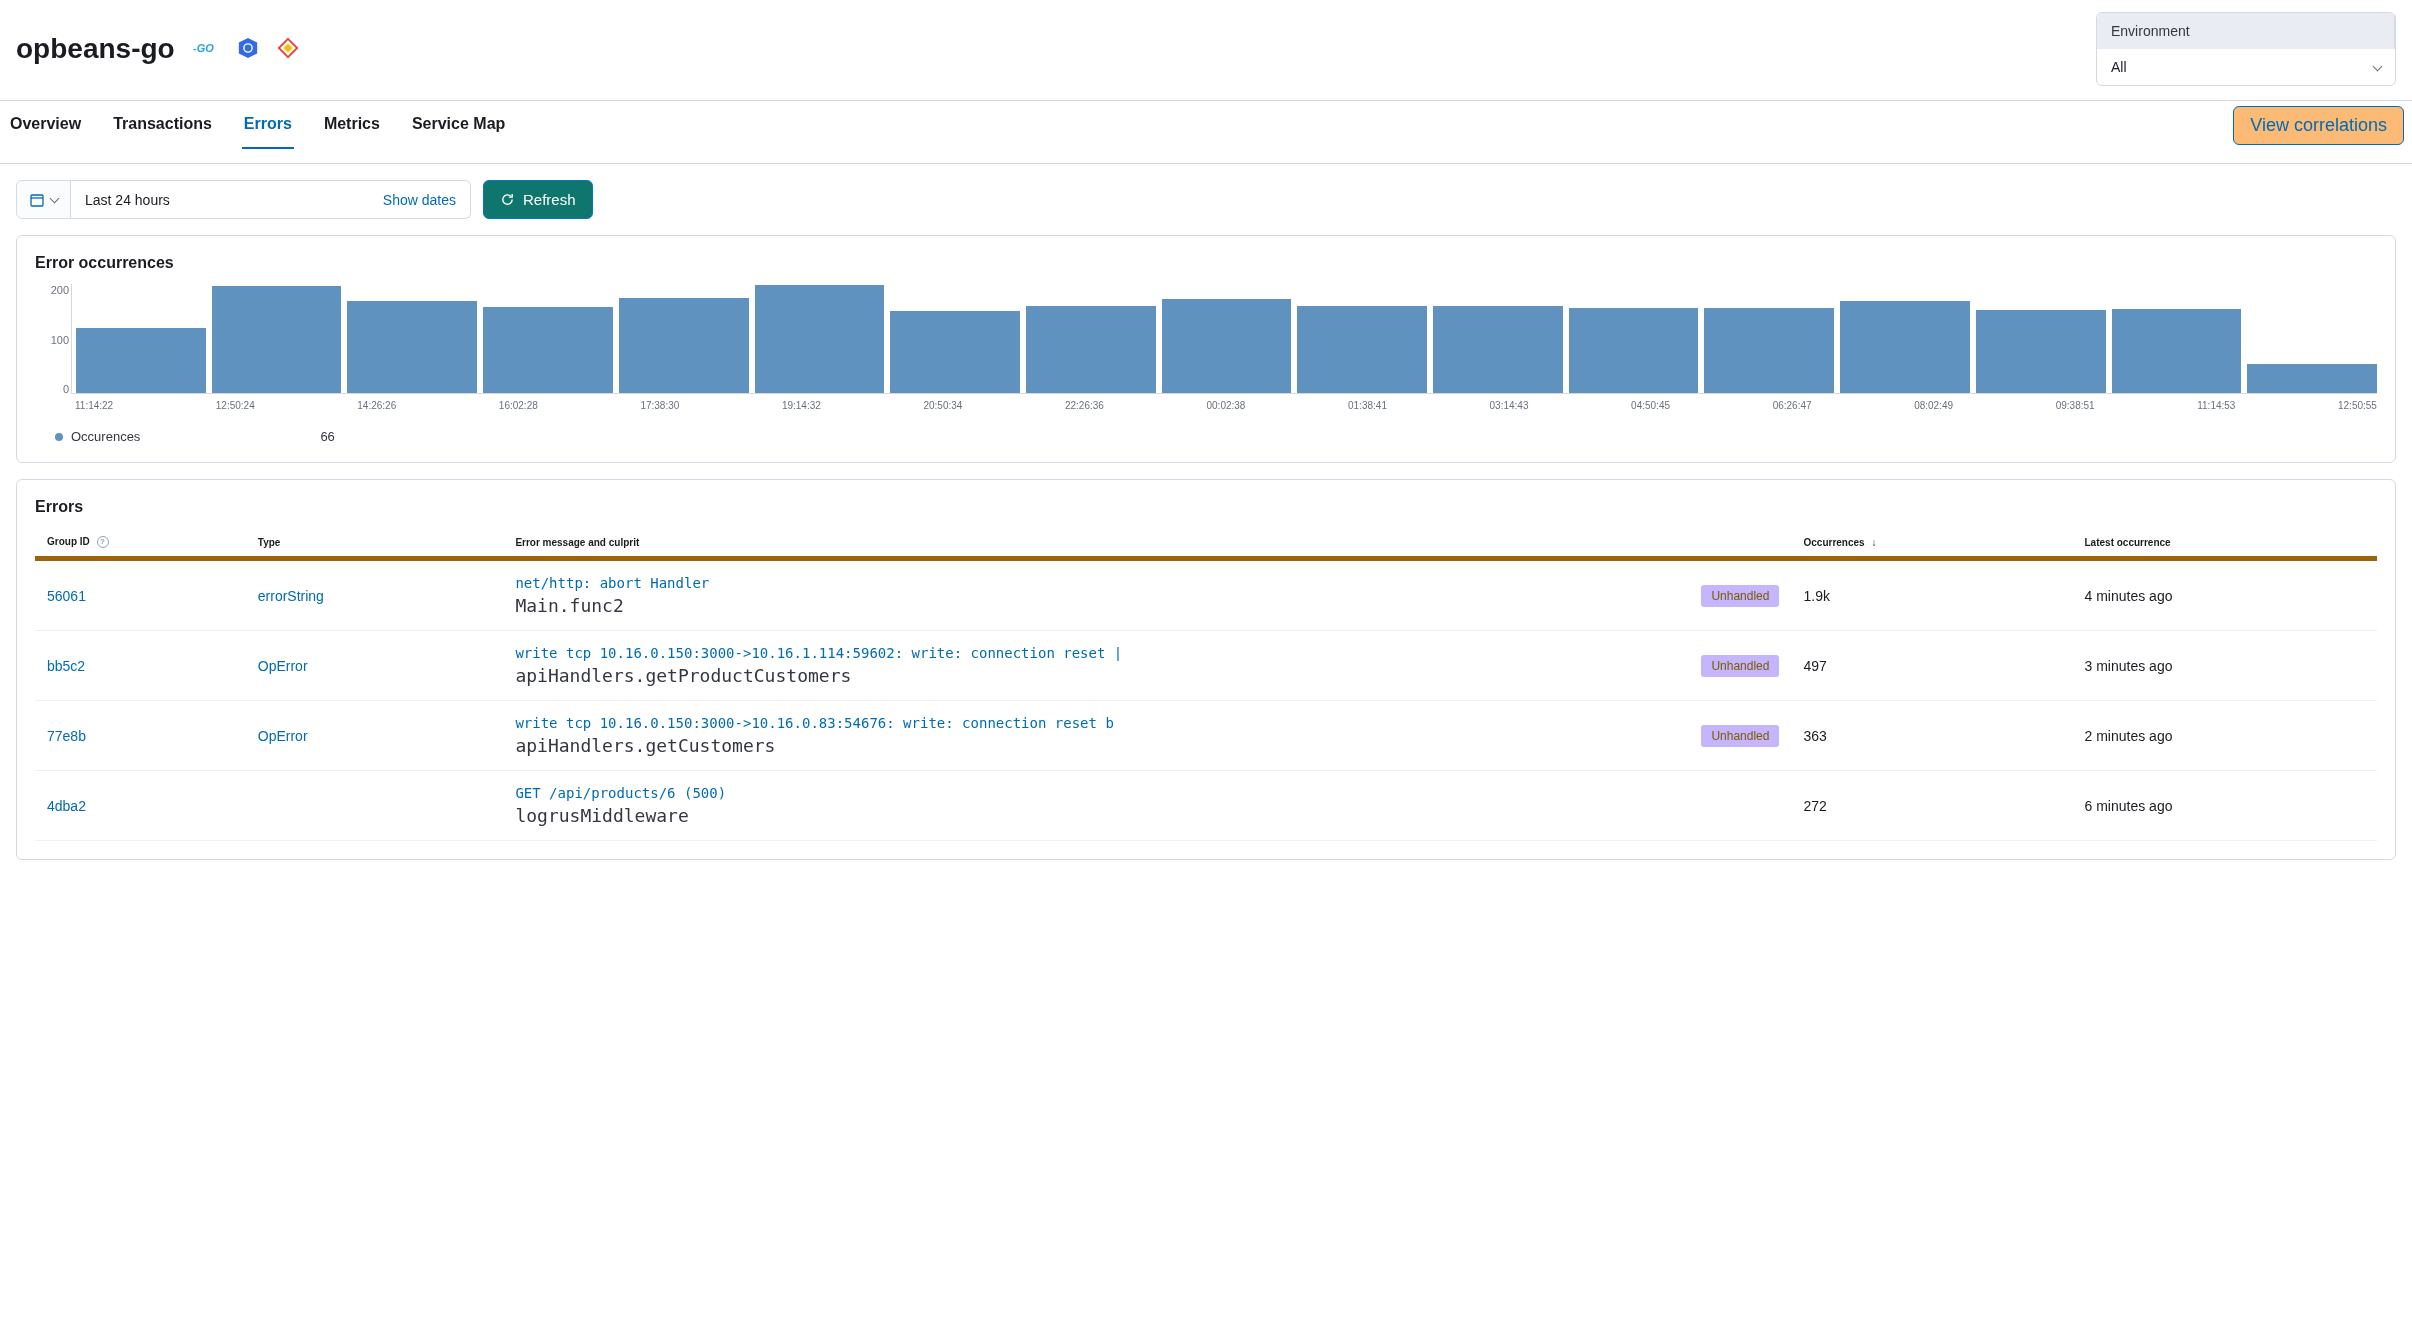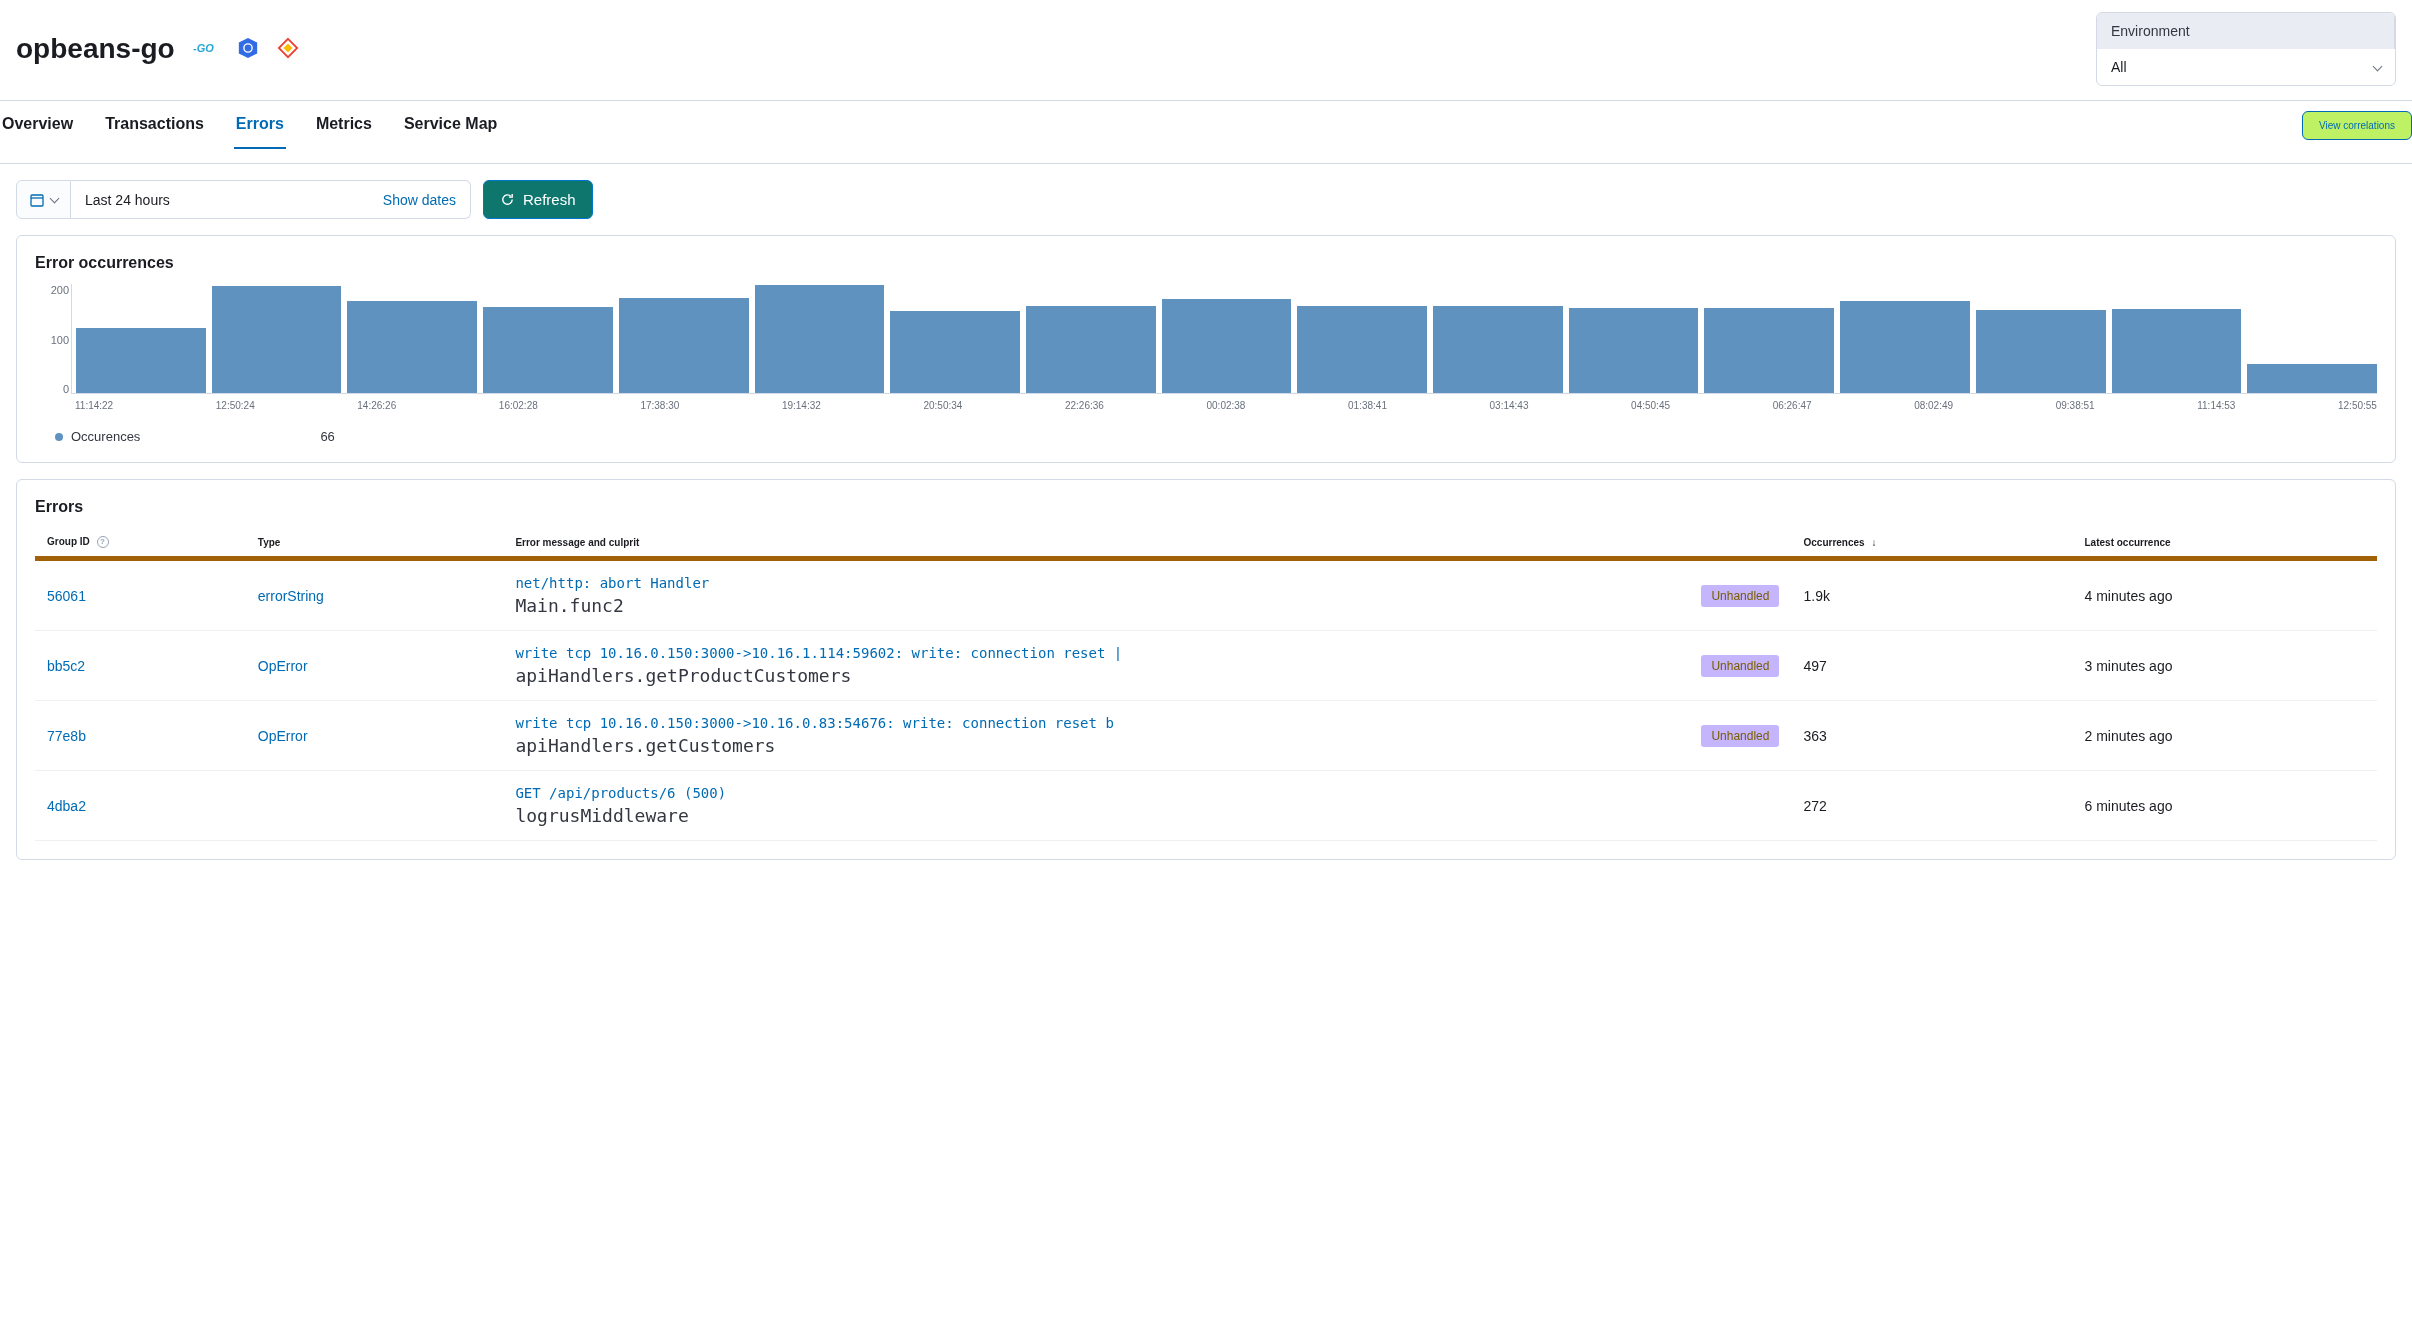--- a/index.html
+++ b/index.html
@@ -5,25 +5,25 @@
   * { box-sizing: border-box; margin: 0; padding: 0; }
   body { font-family: -apple-system, BlinkMacSystemFont, "Segoe UI", Helvetica, Arial, sans-serif; color: #1a1c21; font-size: 14px; background: #fff; }
   .header { display: flex; align-items: center; justify-content: space-between; padding: 12px 16px 0 16px; }
   .title-row { display: flex; align-items: center; gap: 18px; }
   h1 { font-size: 28px; font-weight: 600; }
   .icon-row { display: flex; gap: 18px; align-items: center; }
   .env-select { display: flex; border: 1px solid #d3dae6; border-radius: 6px; overflow: hidden; min-width: 300px; flex-direction: column; }
   .env-label { background: #e9edf3; padding: 10px 14px; font-size: 14px; color: #343741; border-right: 1px solid #d3dae6; }
   .env-val { padding: 10px 14px; flex: 1; display: flex; align-items: center; justify-content: space-between; }
   .hr { height: 1px; background: #d3dae6; margin-top: 14px; }
-  .tabbar { display: flex; align-items: center; justify-content: space-between; padding: 0 0; }
+  .tabbar { display: flex; align-items: center; justify-content: space-between; padding: 0 8px; }
   .tabs { display: flex; gap: 28px; }
   .tab { padding: 14px 2px; font-size: 16px; font-weight: 600; cursor: pointer; border-bottom: 2px solid transparent; }
   .tab.active { color: #006bb4; border-bottom-color: #006bb4; }
-  .btn-outline { border: 1px solid #006bb4; background: #bef264; color: #006bb4; padding: 8px 16px; border-radius: 6px; font-size: 10px; cursor: pointer; font-weight: 500; }
+  .btn-outline { border: 1px solid #006bb4; background: #fdba74; color: #006bb4; padding: 8px 16px; border-radius: 6px; font-size: 18px; cursor: pointer; font-weight: 500; }
   .filters { display: flex; gap: 12px; padding: 16px; }
   .search { display: flex; align-items: center; gap: 10px; border: 1px solid #d3dae6; border-radius: 6px; padding: 10px 14px; flex: 1; background: #fbfcfd; }
   .search input { border: none; outline: none; width: 100%; font-size: 14px; background: transparent; }
   .daterange { display: flex; }
   .dr-btn { border: 1px solid #d3dae6; background: #fbfcfd; padding: 10px 12px; display: flex; align-items: center; gap: 6px; border-radius: 6px 0 0 6px; }
   .dr-field { border: 1px solid #d3dae6; border-left: none; border-radius: 0 6px 6px 0; display: flex; align-items: center; padding: 0 14px; min-width: 400px; justify-content: space-between; }
   .show-dates { color: #006bb4; cursor: pointer; }
   .btn-primary { background: #0f766e; border: 1px solid #07c; color: #fff; padding: 10px 16px; border-radius: 6px; font-size: 15px; cursor: pointer; display: flex; align-items: center; gap: 8px; }
   .panel { border: 1px solid #d3dae6; border-radius: 6px; margin: 0 16px 16px 16px; padding: 18px; }
   .panel h3 { font-size: 16px; font-weight: 700; margin-bottom: 12px; }

